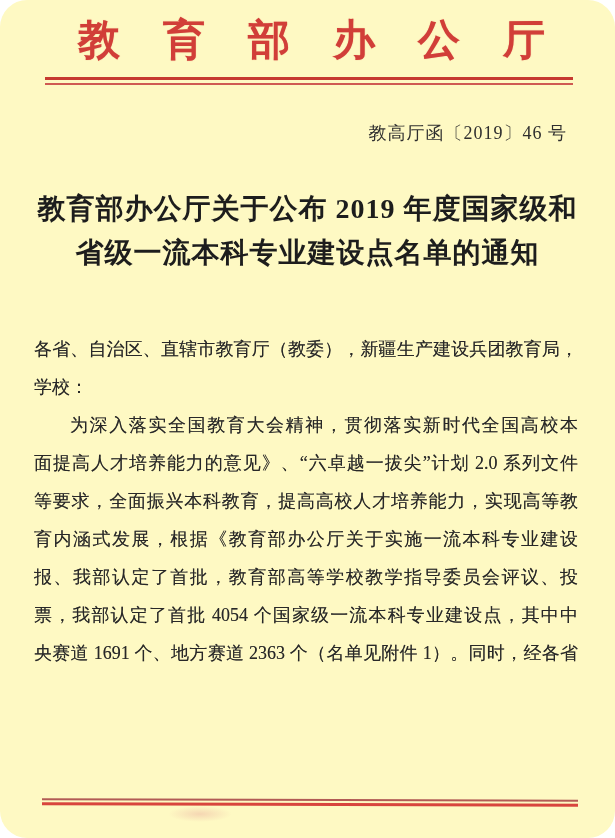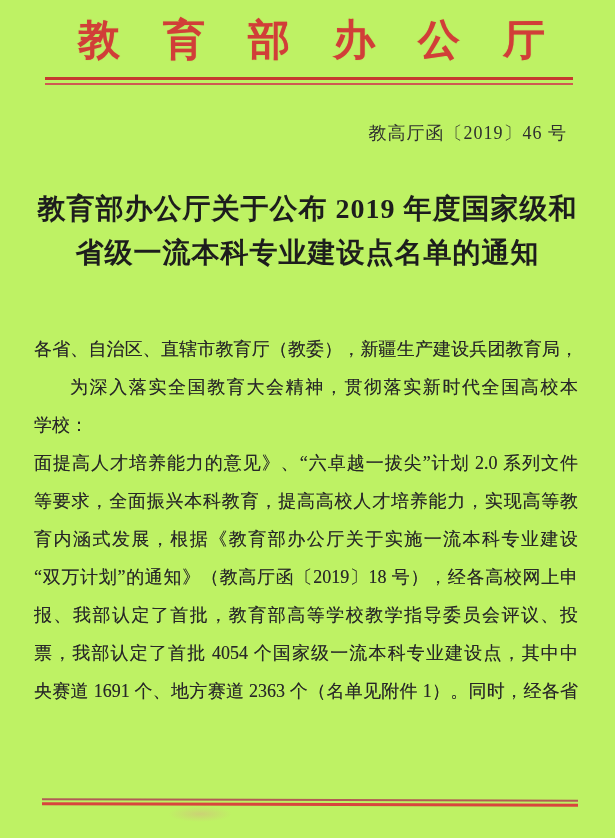--- a/index.html
+++ b/index.html
@@ -10,21 +10,22 @@
   }
   html,body{margin:0;padding:0;}
   body{
     width:615px;height:838px;
     background:#ffffff;
     font-family:"Liberation Serif","DejaVu Serif",serif;
     overflow:hidden;
   }
   .page{
     position:relative;width:615px;height:838px;
-    background:#bef264;
+    background:#fef9c3;
+    border-radius:27px;
   }
   
   .letterhead{
     position:absolute;top:12px;left:8px;right:0;
     text-align:center;
     font-size:42px;font-weight:700;
     color:var(--red-text);
     letter-spacing:43px;
     text-shadow:0 0 1px rgba(209,62,56,.45);
     white-space:nowrap;
@@ -92,26 +93,25 @@
 
   <div class="doc-number">教高厅函〔2019〕46 号</div>
 
   <div class="doc-title">
     <div>教育部办公厅关于公布 2019 年度国家级和</div>
     <div>省级一流本科专业建设点名单的通知</div>
   </div>
 
   <div class="body-text">
     <div class="line">各省、自治区、直辖市教育厅（教委），新疆生产建设兵团教育局，</div>
+    <div class="line no-fill">学校：</div>
     <div class="line indent">为深入落实全国教育大会精神，贯彻落实新时代全国高校本</div>
-    <div class="line no-fill">学校：</div>
     <div class="line">面提高人才培养能力的意见》、“六卓越一拔尖”计划 2.0 系列文件</div>
     <div class="line">等要求，全面振兴本科教育，提高高校人才培养能力，实现高等教</div>
     <div class="line">育内涵式发展，根据《教育部办公厅关于实施一流本科专业建设</div>
-    <div class="line">“双万计划”的通知》（教高厅函〔2019〕18 号），经各高校网上申</div>
     <div class="line">报、我部认定了首批，教育部高等学校教学指导委员会评议、投</div>
     <div class="line">票，我部认定了首批 4054 个国家级一流本科专业建设点，其中中</div>
     <div class="line">央赛道 1691 个、地方赛道 2363 个（名单见附件 1）。同时，经各省</div>
   </div>
 
   <div class="rule-bottom"></div>
   <div class="smudge"></div>
 
 </div>
 

